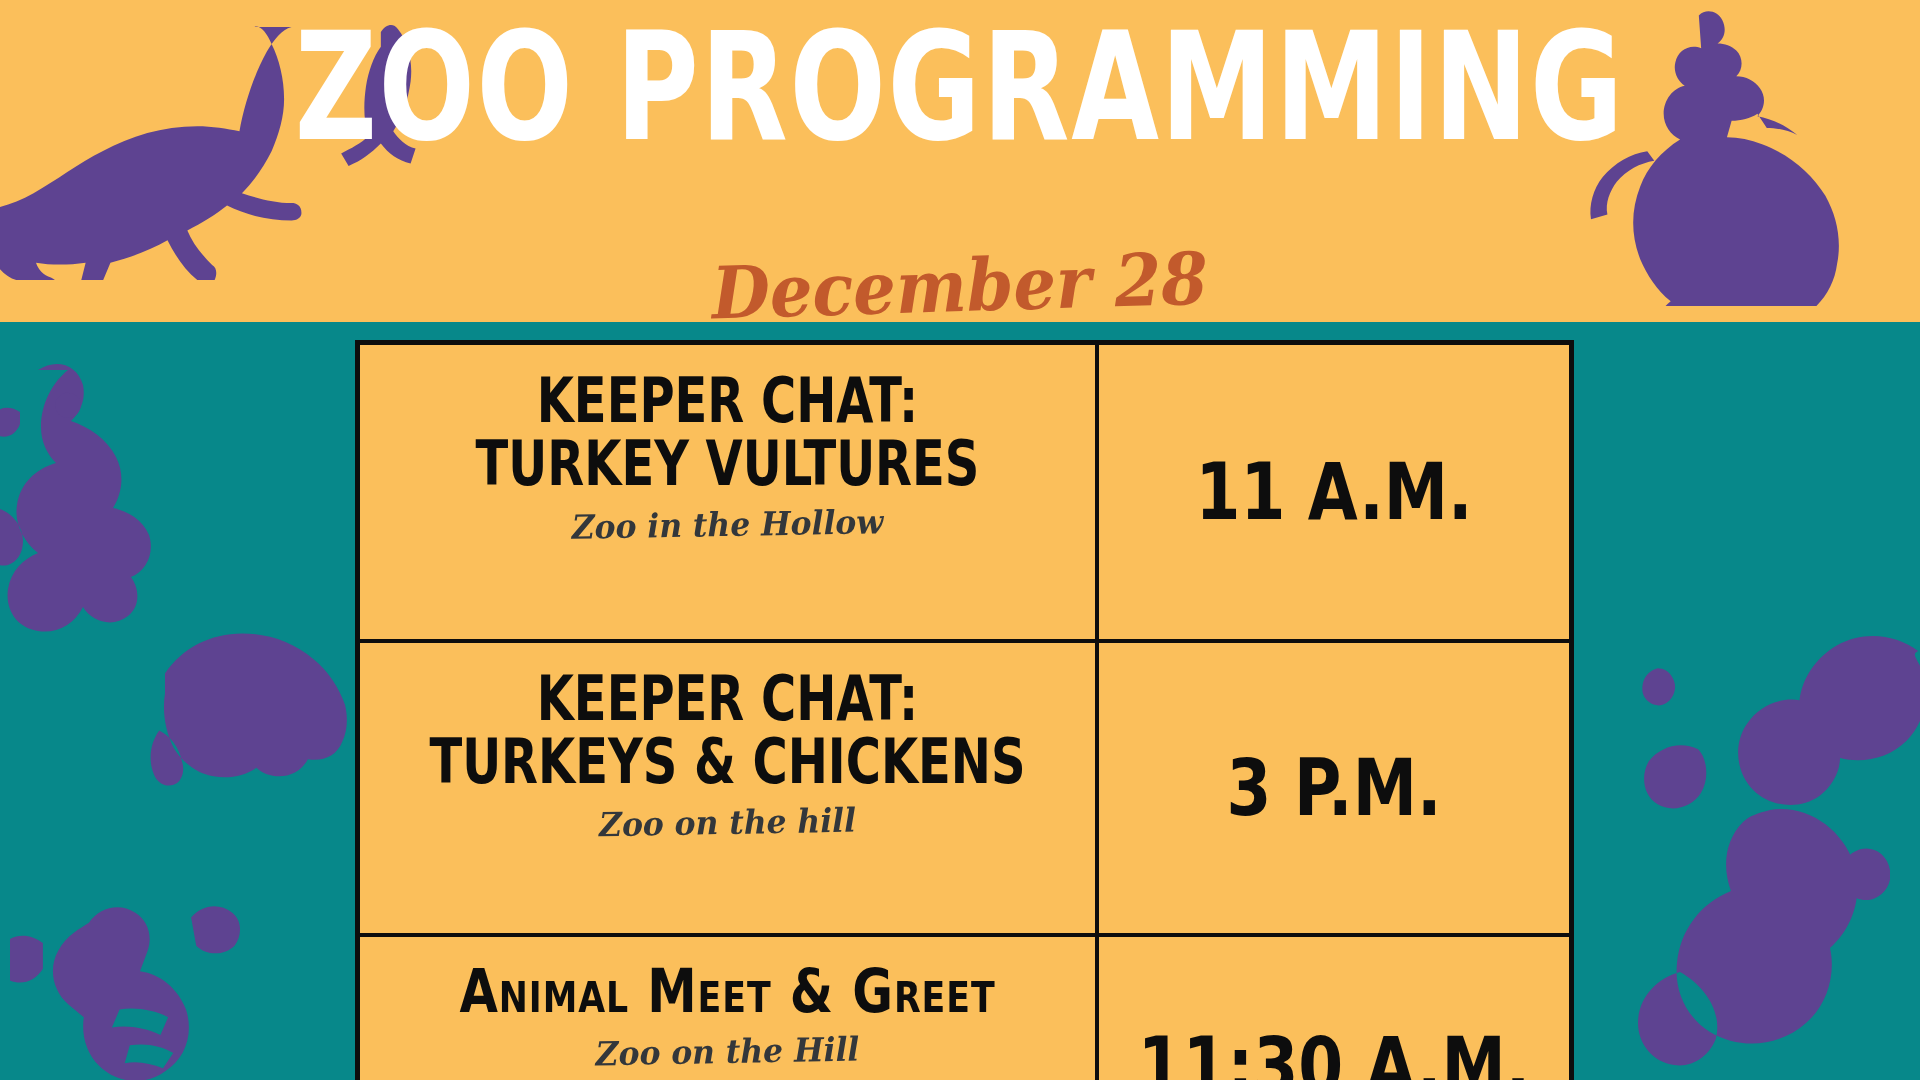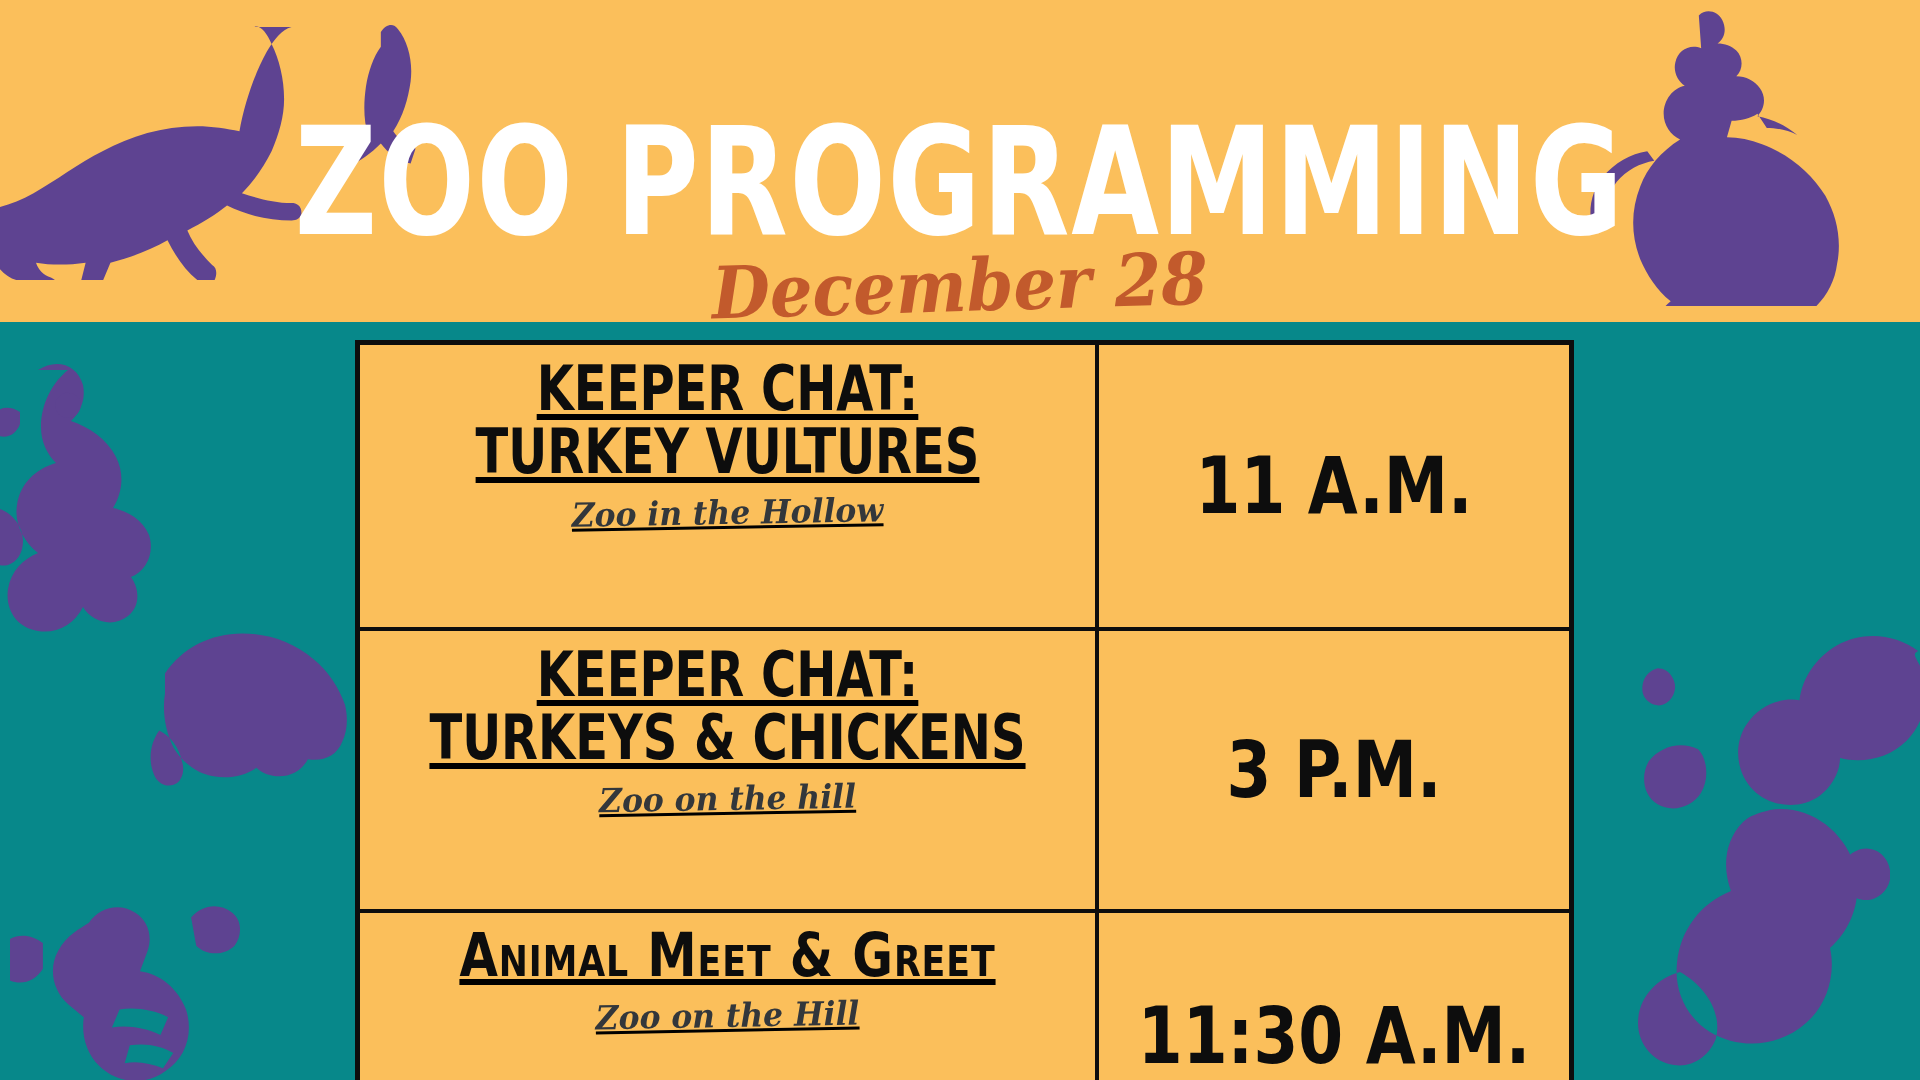--- a/index.html
+++ b/index.html
@@ -10,21 +10,21 @@
   }
   .poster{position:absolute;inset:0;overflow:hidden;}
 
   
   .header{
     position:absolute;left:0;top:0;width:1920px;height:322px;
     background:#fbbf5b;overflow:hidden;z-index:2;
   }
   .header-inner{
     position:absolute;left:0;top:0;width:1920px;height:322px;
-    display:flex;flex-direction:column;align-items:center;justify-content:flex-end;
+    display:flex;flex-direction:column;align-items:center;justify-content:space-between;
     z-index:6;
   }
   .title{
     margin:0;padding:0;
     font-family:"Liberation Sans Narrow","DejaVu Sans Condensed","Liberation Sans",sans-serif;
     font-weight:bold;
     font-size:150px;
     line-height:0.98;
     letter-spacing:2px;
     color:#ffffff;
@@ -75,23 +75,22 @@
   .sched td{
     border:4px solid #0d0d0d;
     background:#fbbf5b;
     padding:0;
     vertical-align:middle;
   }
   .col-event{width:735px;}
   .col-time{width:470px;}
 
   .cell-event{
-    padding:12px 18px 18px 18px;
+    padding:24px 18px 18px 18px;
     text-align:center;
-    text-decoration:underline;
   }
   .evt-name{
     font-family:"Liberation Sans Narrow","DejaVu Sans Condensed","Liberation Sans",sans-serif;
     font-weight:bold;
     color:#0d0d0d;
     font-size:62px;
     line-height:1.02;
     letter-spacing:0px;
     transform:scaleX(0.86);
     text-transform:uppercase;

